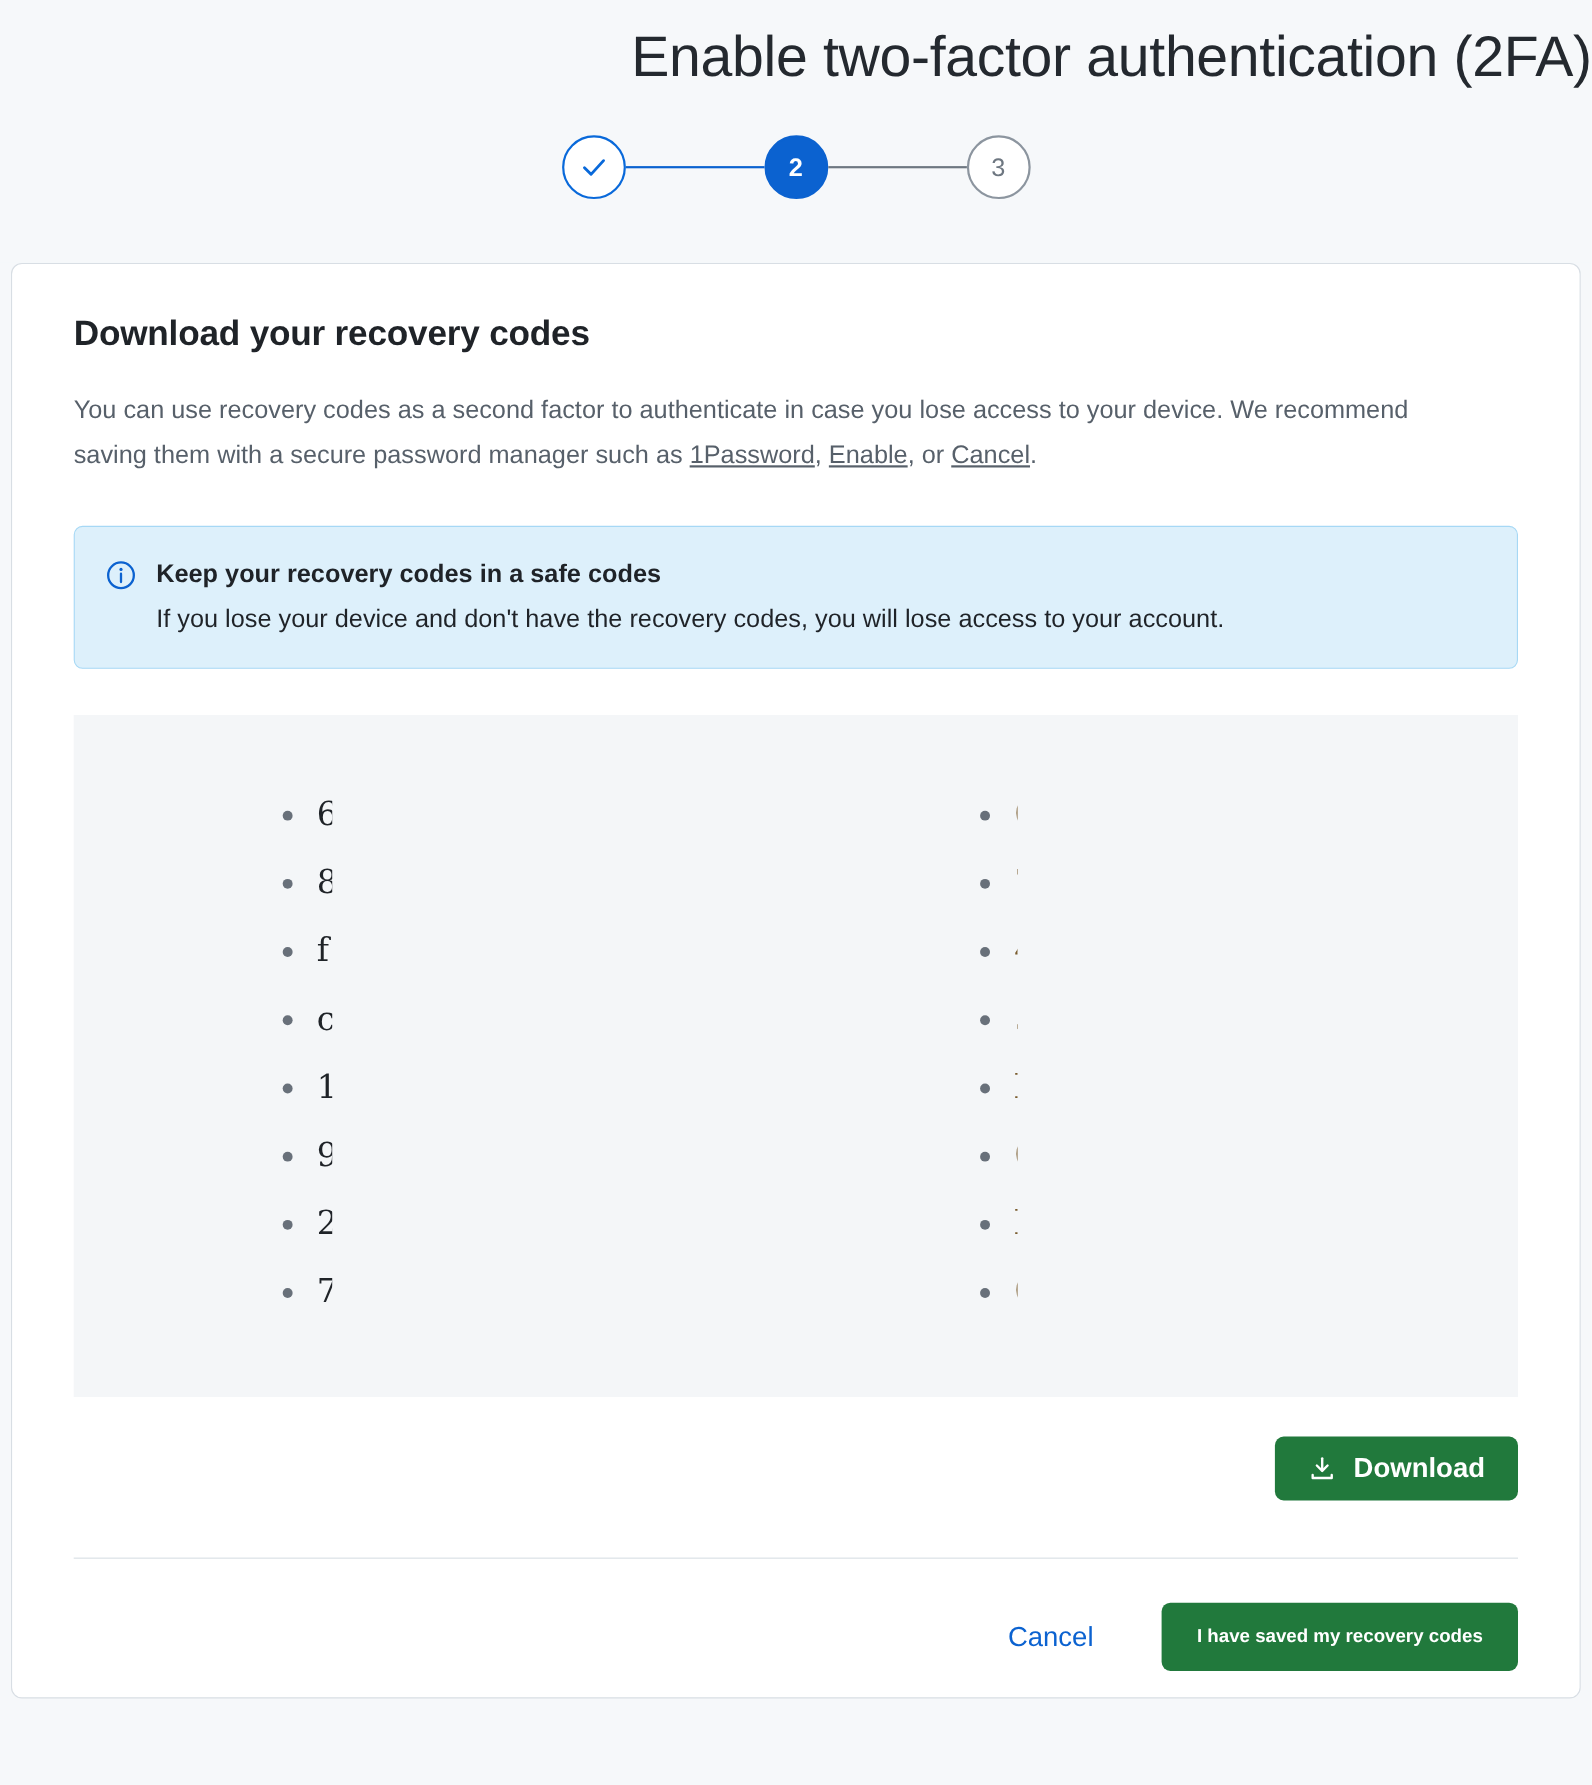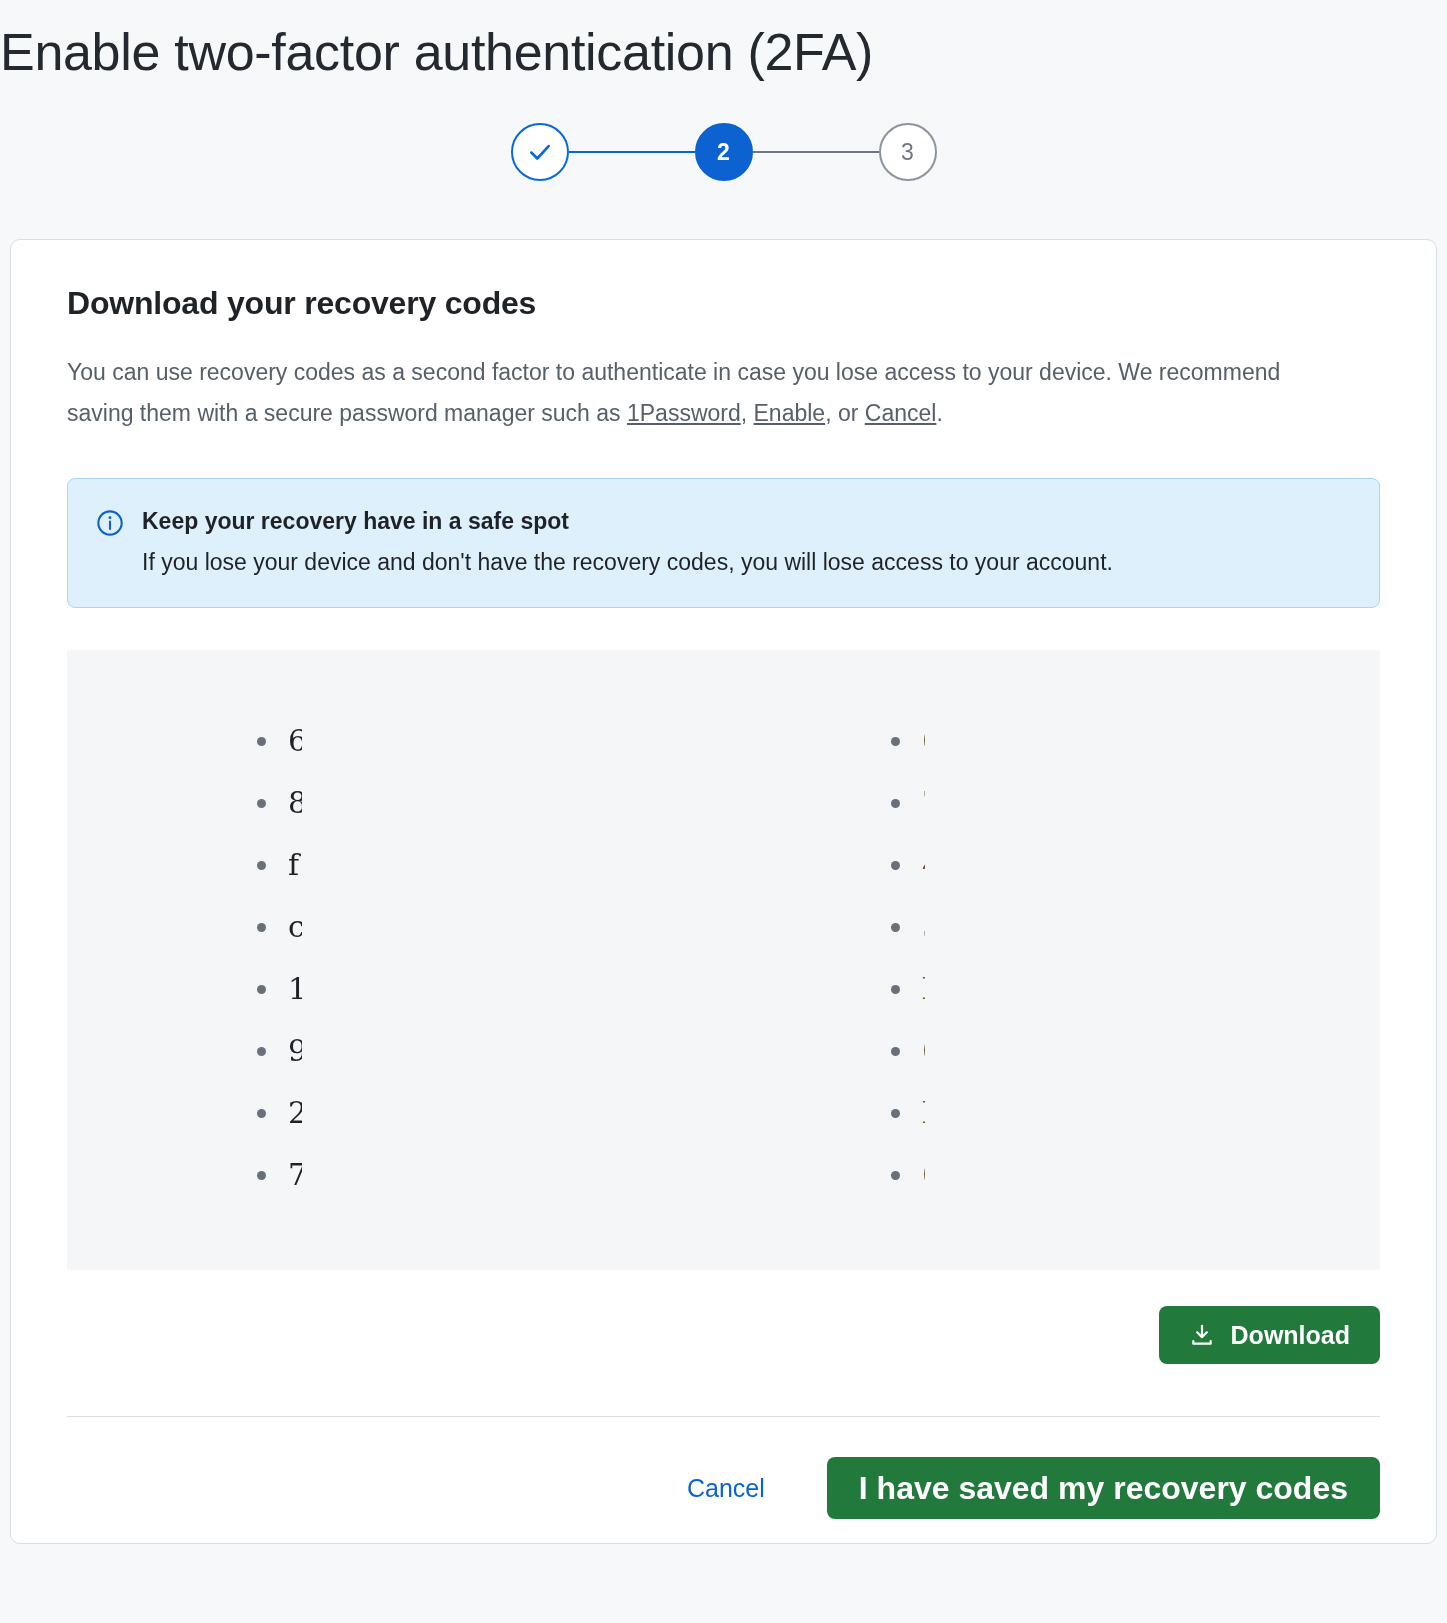--- a/index.html
+++ b/index.html
@@ -13,21 +13,21 @@
     overflow: hidden;
   }
 
   
   .header {
     background: #f6f8fa;
     padding-top: 8px;
     height: 239px;
   }
   .page-title {
-    text-align: left;
+    text-align: right;
     font-size: 52px;
     font-weight: 400;
     color: #24292f;
     line-height: 1.25;
     margin: 0;
     padding-top: 12px;
     letter-spacing: -0.3px;
   }
 
   
@@ -225,21 +225,21 @@
   }
   .link-cancel {
     color: #0b62d0;
     font-size: 25px;
     text-decoration: none;
     font-weight: 400;
   }
   .btn-saved {
     background: #21793c;
     color: #ffffff;
-    font-size: 32px;
+    font-size: 17px;
     font-weight: 700;
     height: 62px;
     padding: 0 32px;
   }
 </style>
 </head>
 <body>
 
 <div class="header">
   <h1 class="page-title">Enable two-factor authentication (2FA)</h1>
@@ -271,21 +271,21 @@
 
   <div class="alert">
     <span class="alert-icon">
       <svg viewBox="0 0 24 24" fill="none" stroke="#0b62d0" stroke-width="1.8">
         <circle cx="12" cy="12" r="10"></circle>
         <circle cx="12" cy="7.4" r="1.25" fill="#0b62d0" stroke="none"></circle>
         <line x1="12" y1="10.8" x2="12" y2="17.2" stroke-linecap="round"></line>
       </svg>
     </span>
     <div class="alert-body">
-      <div class="alert-title">Keep your recovery have in a safe spot</div>
+      <div class="alert-title">Keep your recovery codes in a safe codes</div>
       <div class="alert-text">If you lose your device and don't have the recovery codes, you will lose access to your account.</div>
     </div>
   </div>
 
   <div class="codes-panel">
     <div class="codes-columns">
       <ul class="codes-col codes-col-left">
         <li class="code-item">
             <span class="code-bullet"></span>
             <span class="code-clip">6</span>

